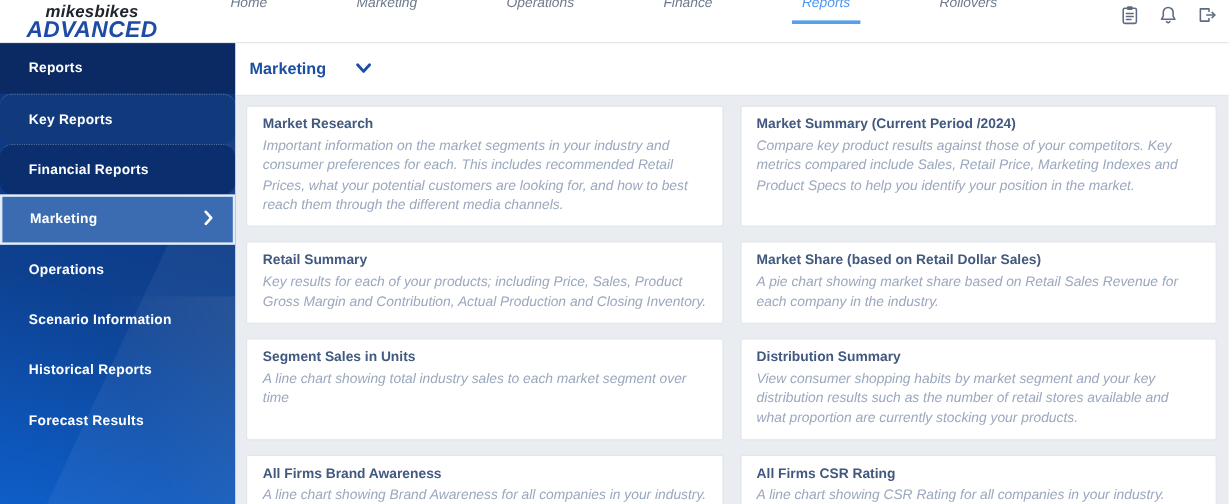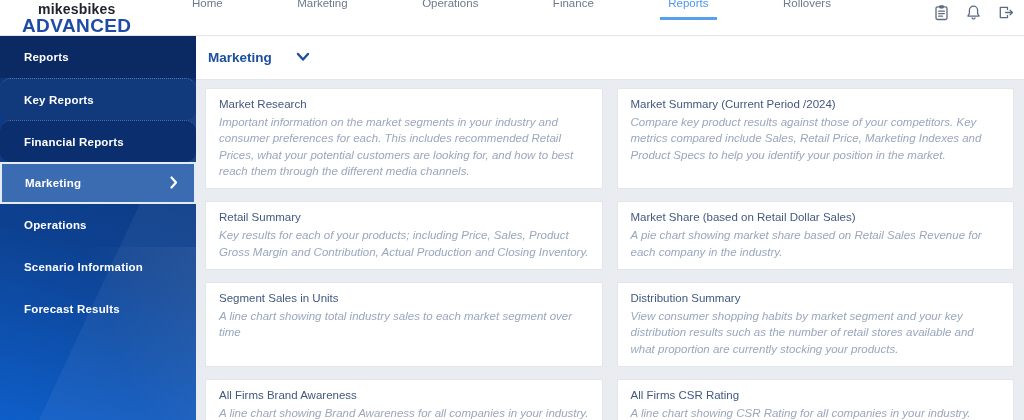--- a/index.html
+++ b/index.html
@@ -1,21 +1,21 @@
 <!DOCTYPE html>
 <html><head>
 <meta charset="utf-8">
 <style>
   * { margin:0; padding:0; box-sizing:border-box; }
   html,body { width:1024px; height:420px; }
   body { font-family:"Liberation Sans", sans-serif; background:#fff; overflow:hidden; }
   .app { width:1024px; height:420px; display:flex; flex-direction:column; }
 
   
-  .header { position:relative; height:36px; flex:none; background:#fff; border-bottom:1px solid #e3e6ea; }
+  .header { position:relative; height:36px; flex:none; background:#fff; border-bottom:1px solid #e3e6ea;font-style:italic; }
   .logo { position:absolute; left:22px; top:2px; text-align:center; cursor:pointer; }
   .logo-line1 { font-size:14px; font-weight:bold; color:#20242f; line-height:15px; letter-spacing:.2px; }
   .logo-line2 { font-size:19px; font-weight:bold; color:#1e4ba6; line-height:17px; letter-spacing:.4px; }
   .top-nav { position:absolute; left:184px; top:0; width:655px; height:20px;
              display:flex; justify-content:space-between; align-items:flex-end; }
   .nav-item { font-size:11.5px; color:#6d7a8c; padding:0 8px 11px; cursor:pointer; white-space:nowrap; }
   .nav-item.active { color:#4b97f2; border-bottom:3px solid #57a0ee; padding-bottom:8px; }
   .header-icons { position:absolute; right:10px; top:4px; display:flex; gap:15px; align-items:center; }
   .hicon { width:17px; height:17px; cursor:pointer; display:block; }
   .hicon svg { display:block; }
@@ -44,21 +44,21 @@
   .main { flex:1; display:flex; flex-direction:column; background:#fff; min-width:0; }
   .section-header, .section-footer { flex:none; display:flex; align-items:center;
        padding-left:12px; color:#1b4fa0; font-weight:bold; font-size:13.5px; cursor:pointer; }
   .section-header { height:44px; border-bottom:1px solid #e2e6ea; }
   .section-header .chevicon, .section-footer .chevicon { margin-left:24px; display:block; }
 
   .cards-grid { flex:1; background:#e9edf2; padding:8px 10px 9px 9px;
                 display:grid; grid-template-columns:1fr 1fr; column-gap:14px; row-gap:12px; }
   .card { background:#fff; border:1px solid #e2e5ea; border-radius:2px;
           padding:9px 13px; cursor:pointer; overflow:hidden; }
-  .card-title { color:#41597f; font-weight:normal; font-size:11.5px; margin-bottom:4px; }
+  .card-title { color:#41597f; font-weight:bold; font-size:11.5px; margin-bottom:4px; }
   .card-desc { color:#9aa7bd; font-style:italic; font-size:11.5px; line-height:1.42; }
 </style>
 </head>
 <body>
 
 <div class="app">
 
   <div class="header">
     <div class="logo">
       <div class="logo-line1">mikesbikes</div>
@@ -115,20 +115,23 @@
               <polyline points="1.5,1.5 6,6.5 1.5,11.5"></polyline>
             </svg></span>
         </div>
         <div class="side-item">
           <span>Operations</span>
         </div>
         <div class="side-item">
           <span>Scenario Information</span>
         </div>
         <div class="side-item">
+          <span>Historical Reports</span>
+        </div>
+        <div class="side-item">
           <span>Forecast Results</span>
         </div>
       </div>
 
     <div class="main">
       <div class="section-header">
         <span>Marketing</span>
         <span class="chevicon">
           <svg width="14" height="10" viewBox="0 0 14 10" fill="none" stroke="#1b4fa0" stroke-width="2.4" stroke-linecap="round" stroke-linejoin="round">
             <polyline points="2,2 7,7.5 12,2"></polyline>

